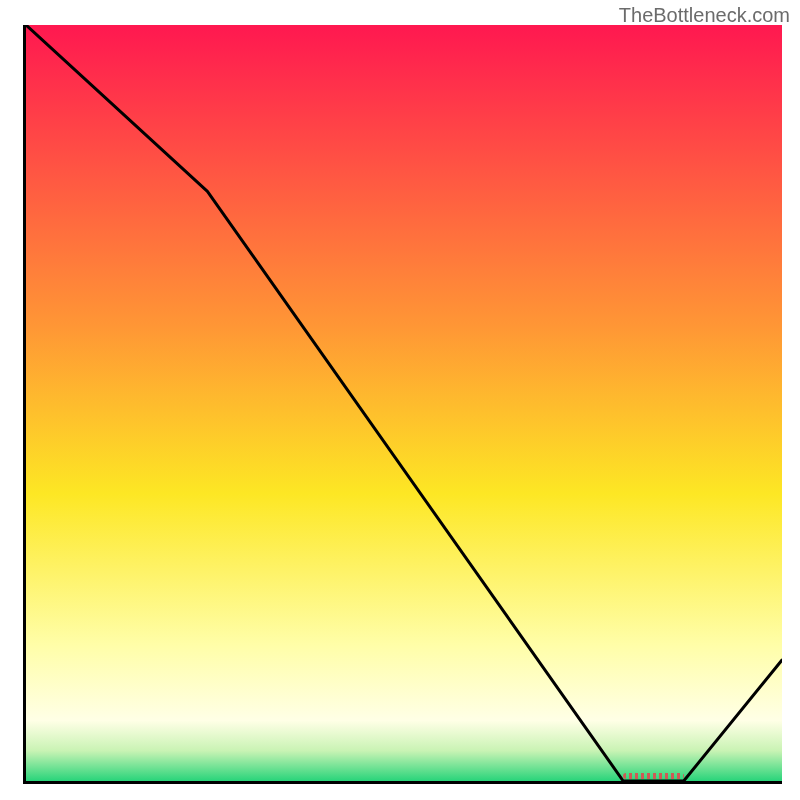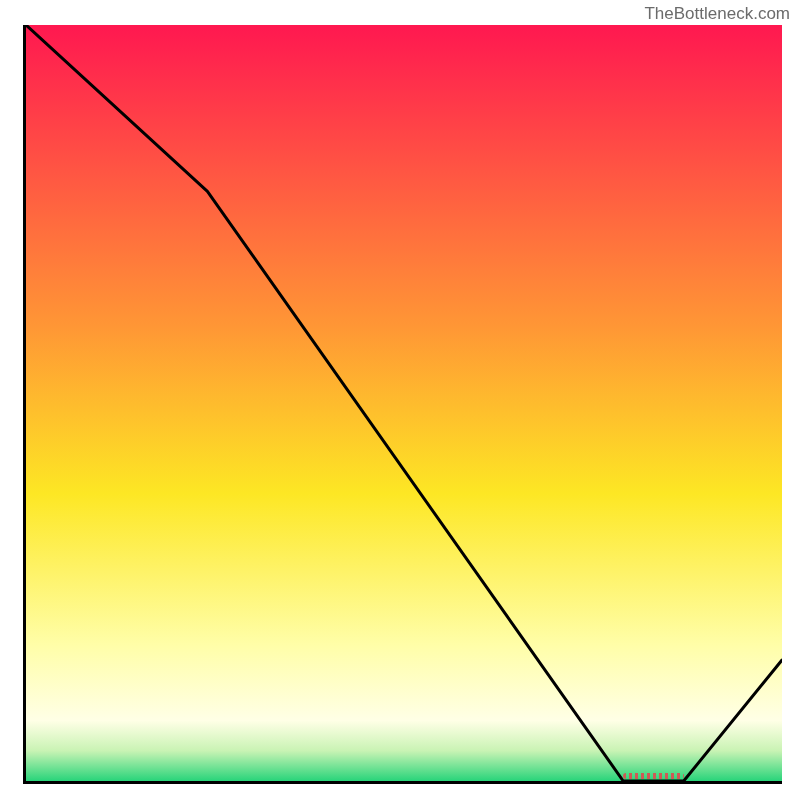--- a/index.html
+++ b/index.html
@@ -13,21 +13,21 @@
   }
   .container {
     position: relative;
     width: 800px;
     height: 800px;
   }
   .attribution {
     position: absolute;
     top: 4px;
     right: 10px;
-    font-size: 17px;
+    font-size: 20px;
     color: #6b6b6b;
     font-family: Arial, sans-serif;
     z-index: 10;
     margin-left: 6px;
   }
   .plot-area {
     position: absolute;
     left: 23px;
     top: 25px;
     width: 756px;

